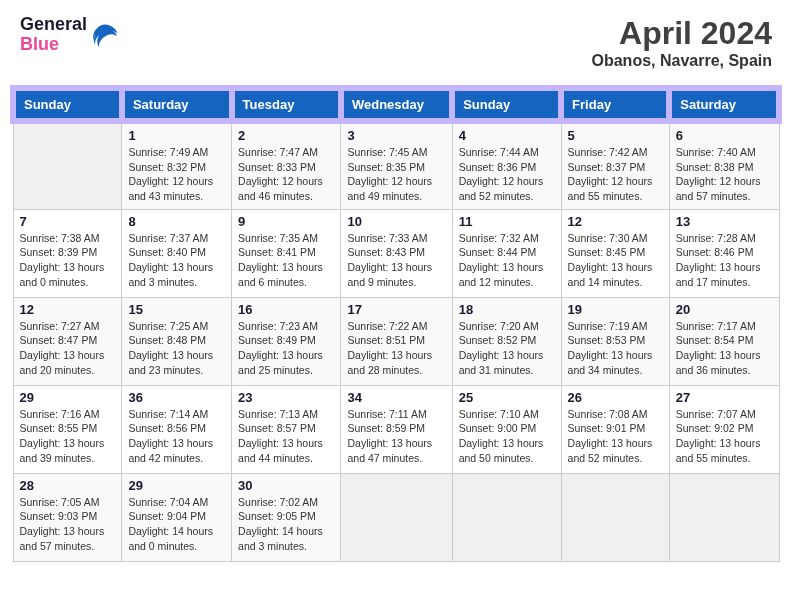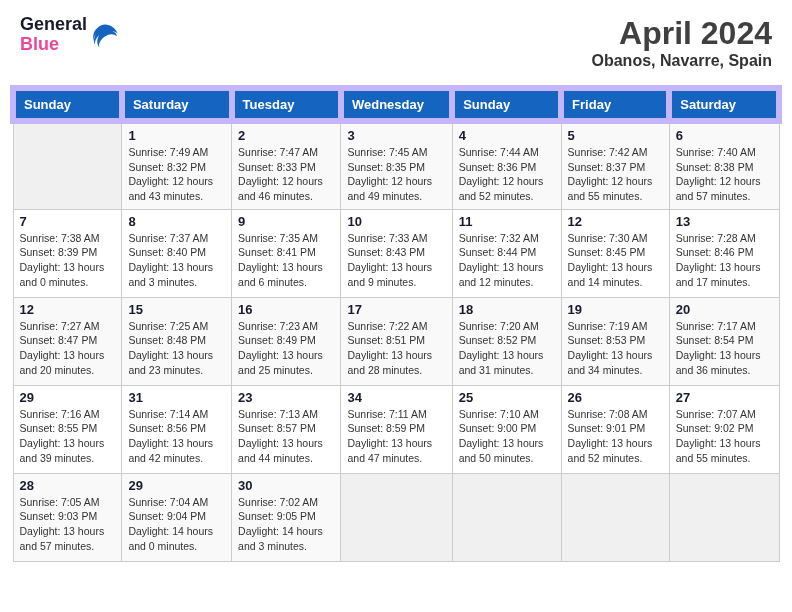--- a/index.html
+++ b/index.html
@@ -203,21 +203,21 @@
           <div class="day-number">20</div>
           <div class="day-info">Sunrise: 7:17 AM<br>Sunset: 8:54 PM<br>Daylight: 13 hours<br>and 36 minutes.</div>
         </td>
       </tr>
       <tr>
         <td>
           <div class="day-number">29</div>
           <div class="day-info">Sunrise: 7:16 AM<br>Sunset: 8:55 PM<br>Daylight: 13 hours<br>and 39 minutes.</div>
         </td>
         <td>
-          <div class="day-number">31</div>
+          <div class="day-number">36</div>
           <div class="day-info">Sunrise: 7:14 AM<br>Sunset: 8:56 PM<br>Daylight: 13 hours<br>and 42 minutes.</div>
         </td>
         <td>
           <div class="day-number">23</div>
           <div class="day-info">Sunrise: 7:13 AM<br>Sunset: 8:57 PM<br>Daylight: 13 hours<br>and 44 minutes.</div>
         </td>
         <td>
           <div class="day-number">34</div>
           <div class="day-info">Sunrise: 7:11 AM<br>Sunset: 8:59 PM<br>Daylight: 13 hours<br>and 47 minutes.</div>
         </td>

